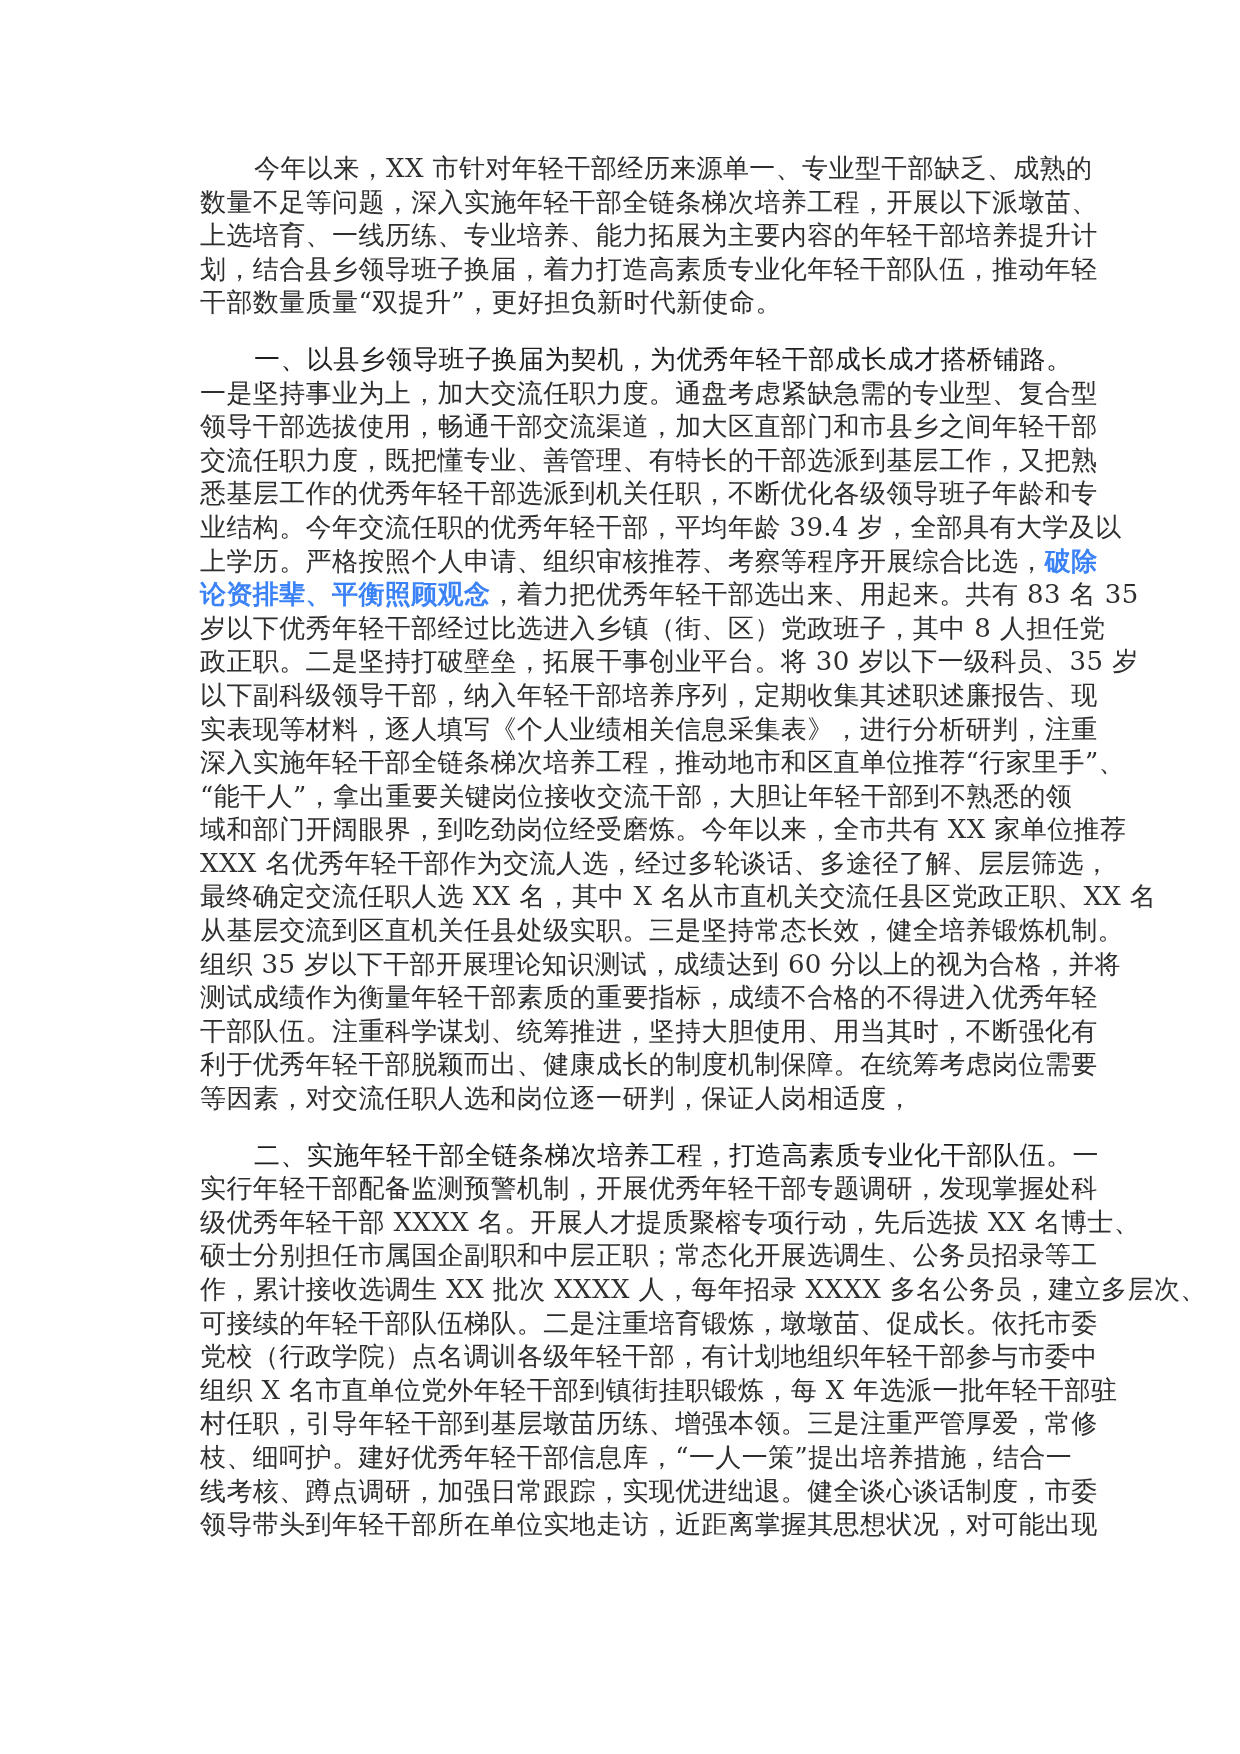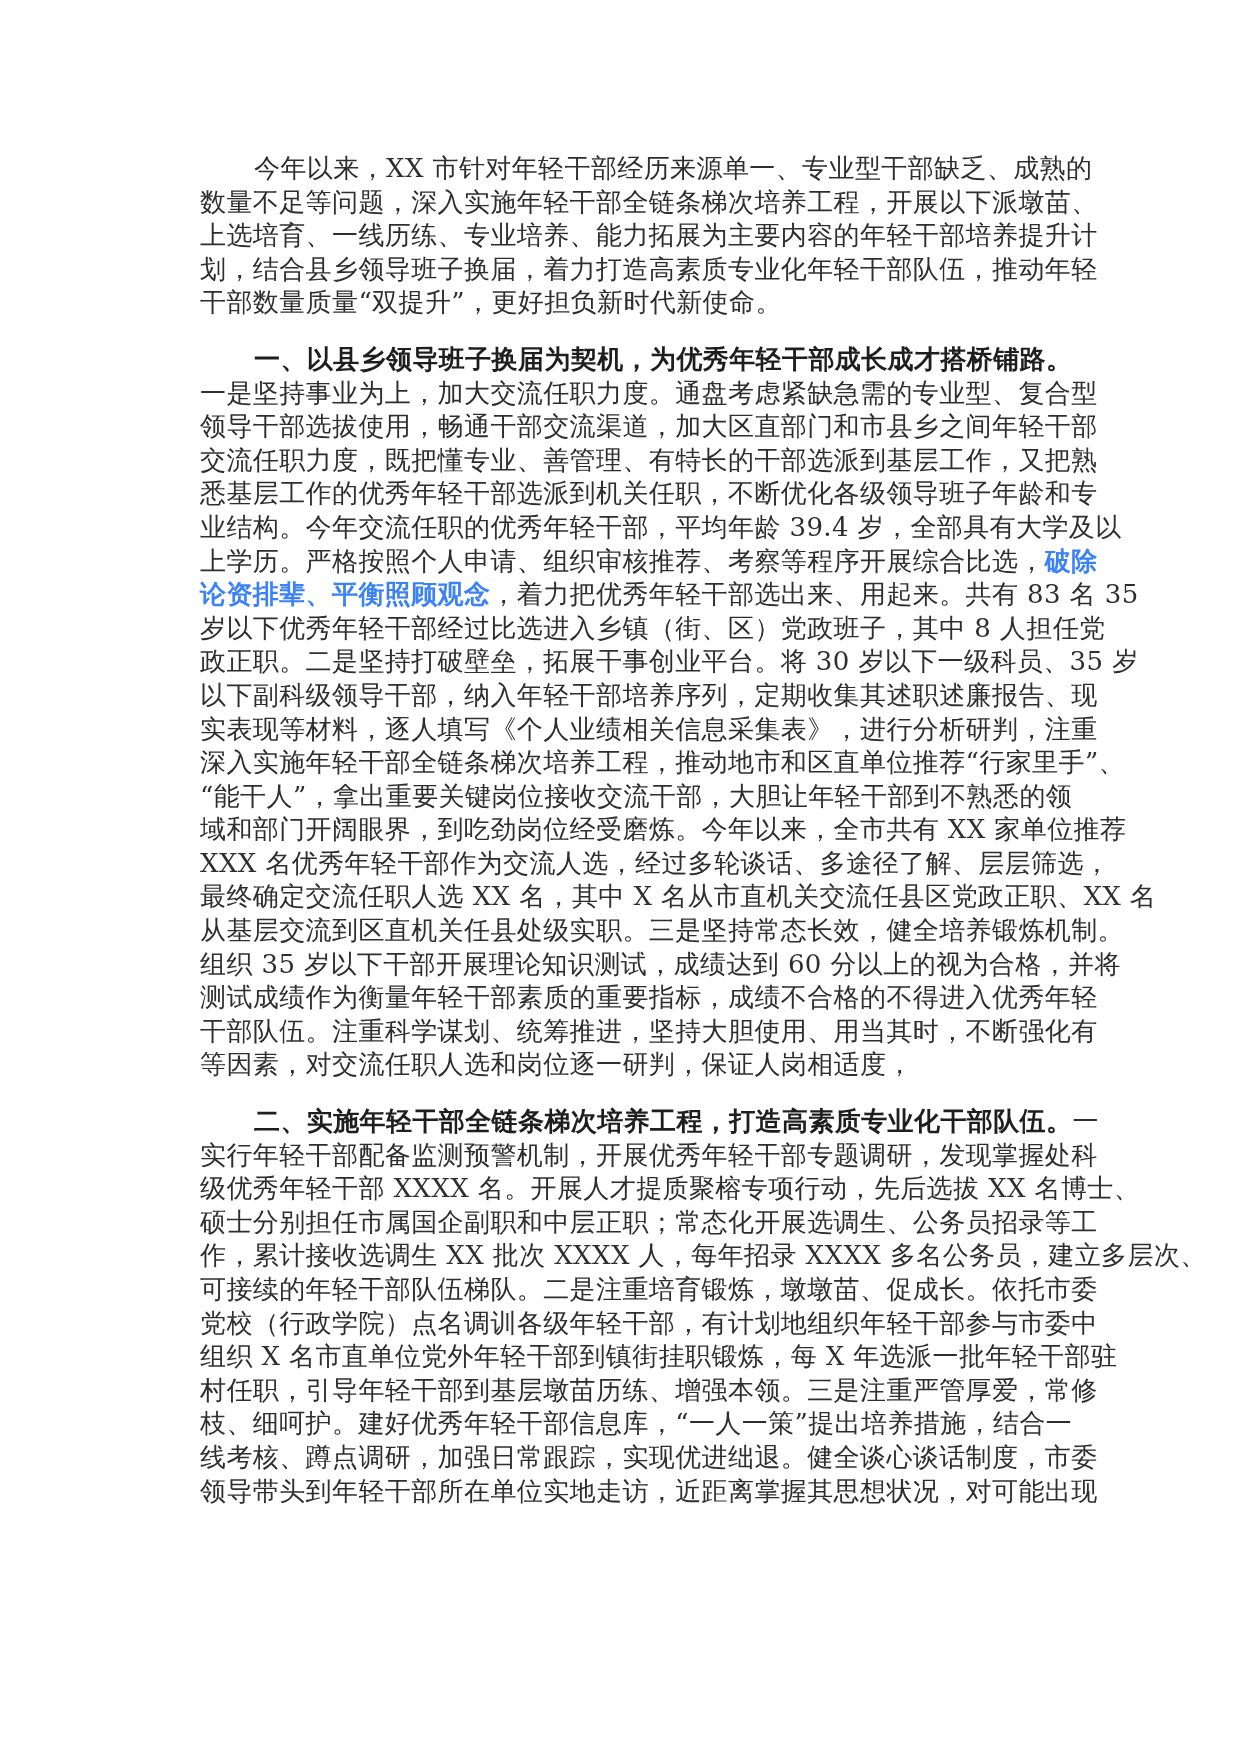--- a/index.html
+++ b/index.html
@@ -15,21 +15,21 @@
       letter-spacing: 0.4px;
     }
     .line {
       display: block;
       height: 33.6px;
       line-height: 33.6px;
       white-space: nowrap;
     }
     .indent { padding-left: 54px; }
     .para-gap { height: 23px; }
-    .bold { font-weight: bold; color: #1e1e1e; text-align: right; }
+    .bold { font-weight: normal; color: #1e1e1e; text-align: right; }
     .emph { font-weight: bold; color: #3b82f6; }
   </style>
 </head>
 <body>
 
 <div class="page">
 
   <div>
     <span class="line indent">今年以来，XX 市针对年轻干部经历来源单一、专业型干部缺乏、成熟的</span>
     <span class="line">数量不足等问题，深入实施年轻干部全链条梯次培养工程，开展以下派墩苗、</span>
@@ -55,20 +55,21 @@
     <span class="line">实表现等材料，逐人填写《个人业绩相关信息采集表》，进行分析研判，注重</span>
     <span class="line">深入实施年轻干部全链条梯次培养工程，推动地市和区直单位推荐“行家里手”、</span>
     <span class="line">“能干人”，拿出重要关键岗位接收交流干部，大胆让年轻干部到不熟悉的领</span>
     <span class="line">域和部门开阔眼界，到吃劲岗位经受磨炼。今年以来，全市共有 XX 家单位推荐</span>
     <span class="line">XXX 名优秀年轻干部作为交流人选，经过多轮谈话、多途径了解、层层筛选，</span>
     <span class="line">最终确定交流任职人选 XX 名，其中 X 名从市直机关交流任县区党政正职、XX 名</span>
     <span class="line">从基层交流到区直机关任县处级实职。三是坚持常态长效，健全培养锻炼机制。</span>
     <span class="line">组织 35 岁以下干部开展理论知识测试，成绩达到 60 分以上的视为合格，并将</span>
     <span class="line">测试成绩作为衡量年轻干部素质的重要指标，成绩不合格的不得进入优秀年轻</span>
     <span class="line">干部队伍。注重科学谋划、统筹推进，坚持大胆使用、用当其时，不断强化有</span>
+    <span class="line">利于优秀年轻干部脱颖而出、健康成长的制度机制保障。在统筹考虑岗位需要</span>
     <span class="line">等因素，对交流任职人选和岗位逐一研判，保证人岗相适度，</span>
   </div>
 
   <div class="para-gap"></div>
 
   <div>
     <span class="line indent"><span class="bold">二、实施年轻干部全链条梯次培养工程，打造高素质专业化干部队伍。</span><span>一</span></span>
     <span class="line">实行年轻干部配备监测预警机制，开展优秀年轻干部专题调研，发现掌握处科</span>
     <span class="line">级优秀年轻干部 XXXX 名。开展人才提质聚榕专项行动，先后选拔 XX 名博士、</span>
     <span class="line">硕士分别担任市属国企副职和中层正职；常态化开展选调生、公务员招录等工</span>

